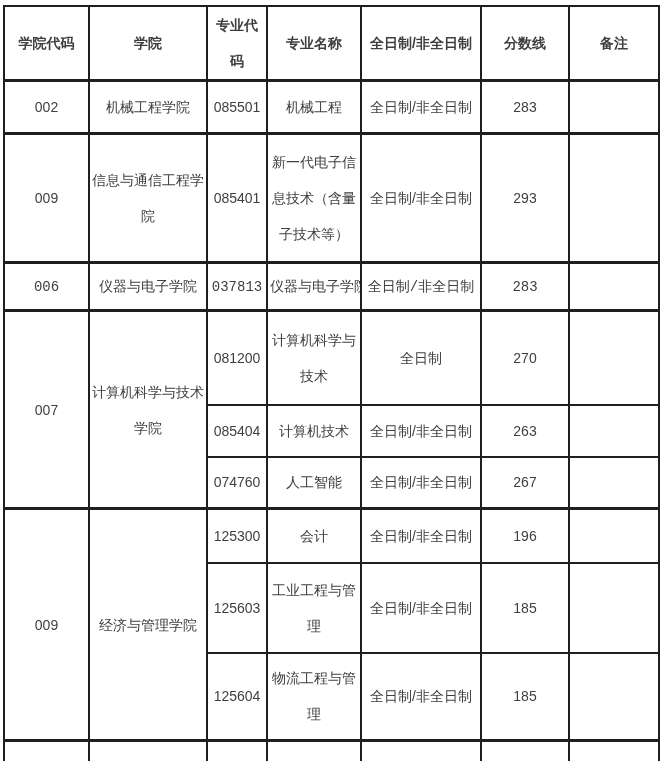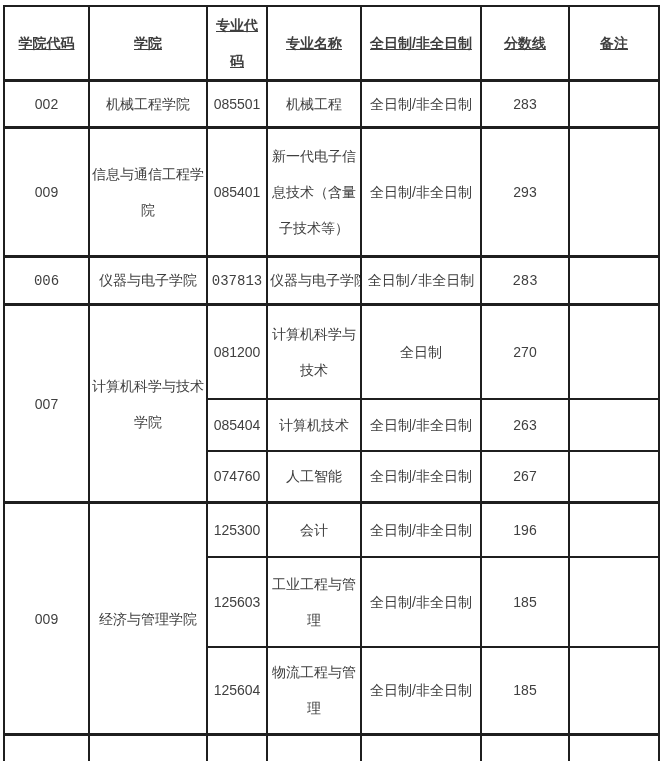--- a/index.html
+++ b/index.html
@@ -34,21 +34,20 @@
     color: var(--text-color);
     white-space: pre-line;
     word-break: keep-all;
     overflow: hidden;
     padding: 0 2px;
     font-weight: normal;
   }
   thead th {
     font-weight: bold;
     border-bottom-width: 3px;
-    text-decoration: underline;
   }
   tr.group-start > td {
     border-top-width: 3px;
   }
 </style>
 </head>
 <body>
 
 <div id="screen">
   <table>
@@ -67,21 +66,21 @@
           <th>学院</th>
           <th>专业代
 码</th>
           <th>专业名称</th>
           <th>全日制/非全日制</th>
           <th>分数线</th>
           <th>备注</th>
         </tr>
     </thead>
     <tbody id="body-rows">
-        <tr class="group-start" style="height: 47px;">
+        <tr class="group-start" style="height: 53px;">
           <td>002</td>
           <td>机械工程学院</td>
           <td>085501</td>
           <td>机械工程</td>
           <td>全日制/非全日制</td>
           <td>283</td>
           <td></td>
         </tr>
         <tr class="group-start" style="height: 129px;">
           <td>009</td>

